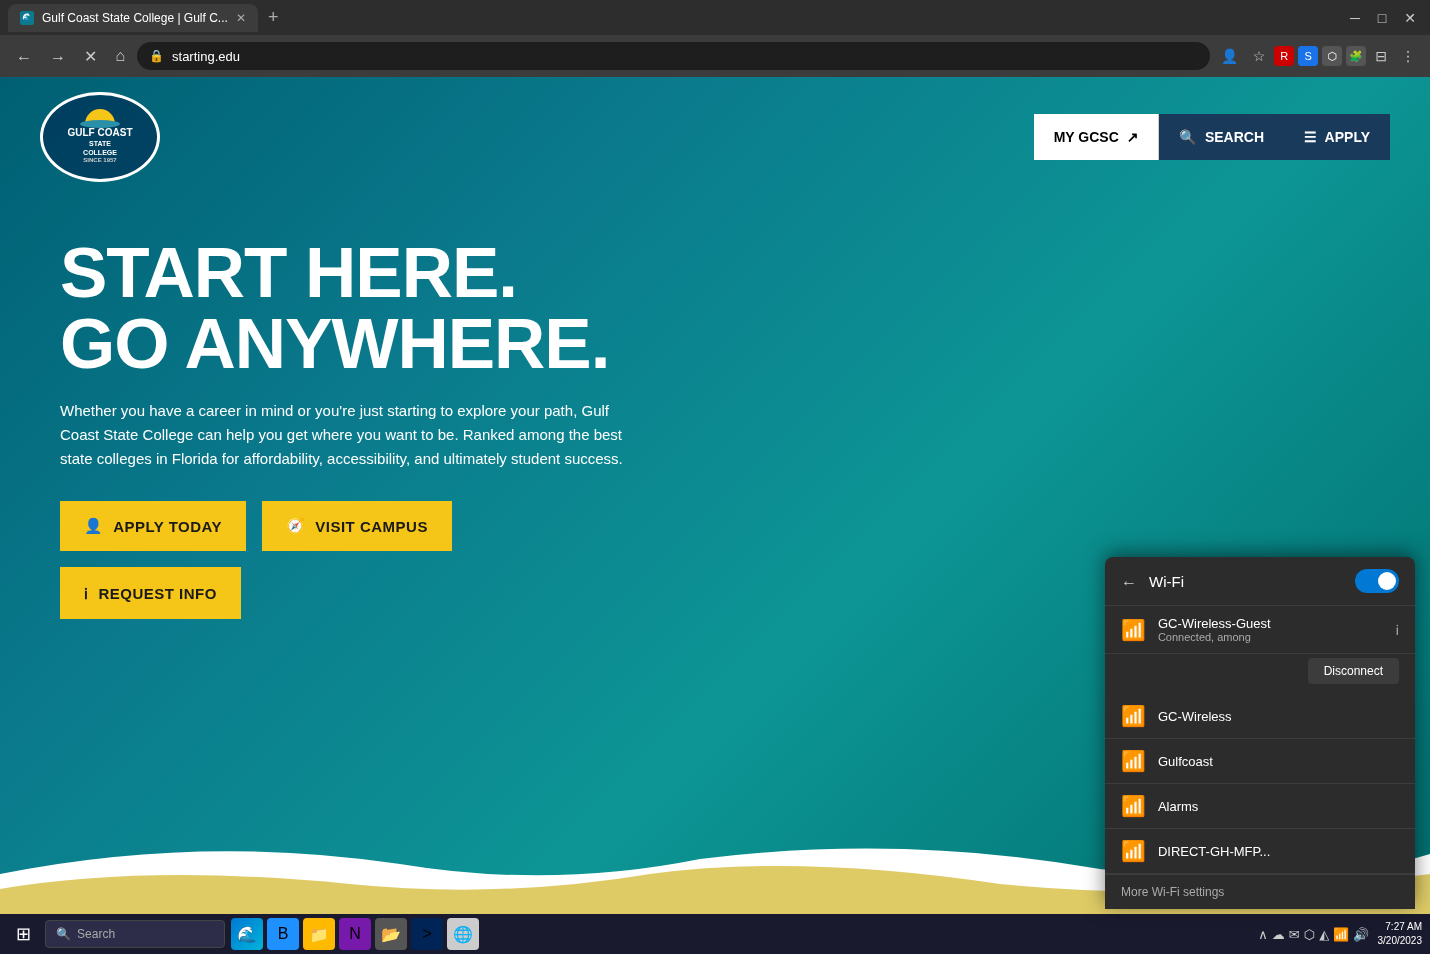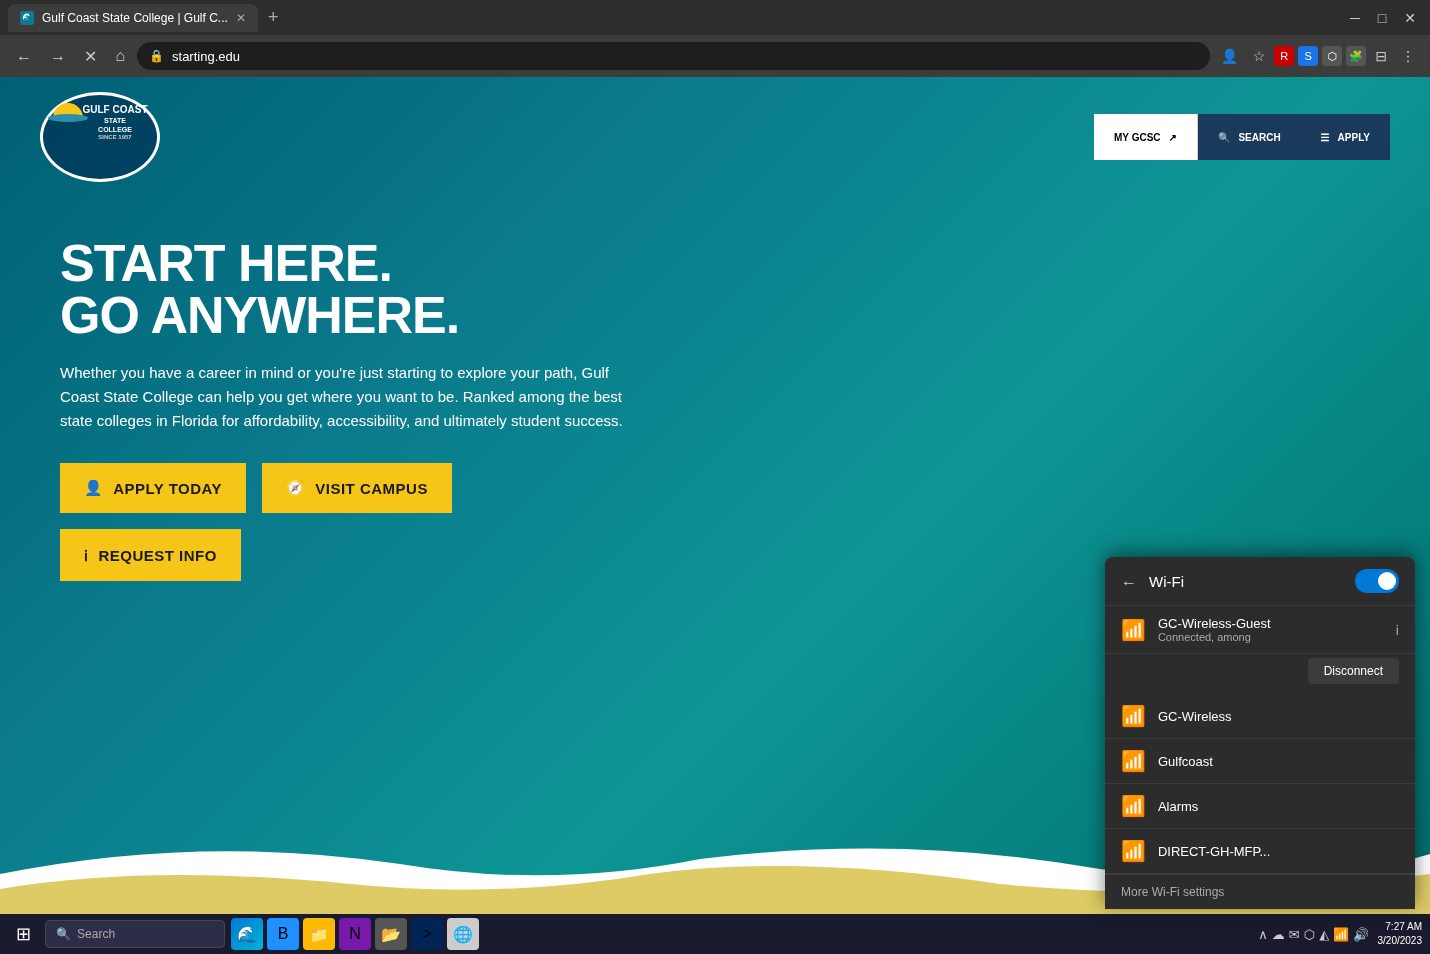--- a/index.html
+++ b/index.html
@@ -143,22 +143,22 @@
     .logo-container {
       display: flex;
       align-items: center;
     }
     .logo-oval {
       width: 120px;
       height: 90px;
       border: 3px solid white;
       border-radius: 50%;
       display: flex;
-      flex-direction: row;
-      align-items: flex-start;
+      flex-direction: column;
+      align-items: center;
       justify-content: center;
       background: rgba(0,40,80,0.6);
       padding: 8px;
     }
     .logo-sun {
       width: 30px;
       height: 15px;
       background: #f5c518;
       border-radius: 15px 15px 0 0;
       margin-bottom: 2px;
@@ -191,21 +191,21 @@
     .header-nav {
       display: flex;
       gap: 0;
     }
     .header-nav-btn {
       background: white;
       border: none;
       padding: 0 20px;
       height: 46px;
       cursor: pointer;
-      font-size: 10px;
+      font-size: 14px;
       font-weight: bold;
       display: flex;
       align-items: center;
       gap: 8px;
     }
     .header-nav-btn:first-child {
       border-right: 1px solid #ccc;
     }
     .header-nav-btn.search-btn {
       background: #1a3a5c;
@@ -215,21 +215,21 @@
       background: #1a3a5c;
       color: white;
     }
 
     
     .hero-content {
       padding: 40px 60px;
       max-width: 700px;
     }
     .hero-headline {
-      font-size: 52px;
+      font-size: 71px;
       font-weight: 900;
       color: white;
       line-height: 1.0;
       text-transform: uppercase;
       letter-spacing: -1px;
       margin-bottom: 20px;
     }
     .hero-description {
       color: white;
       font-size: 15px;

